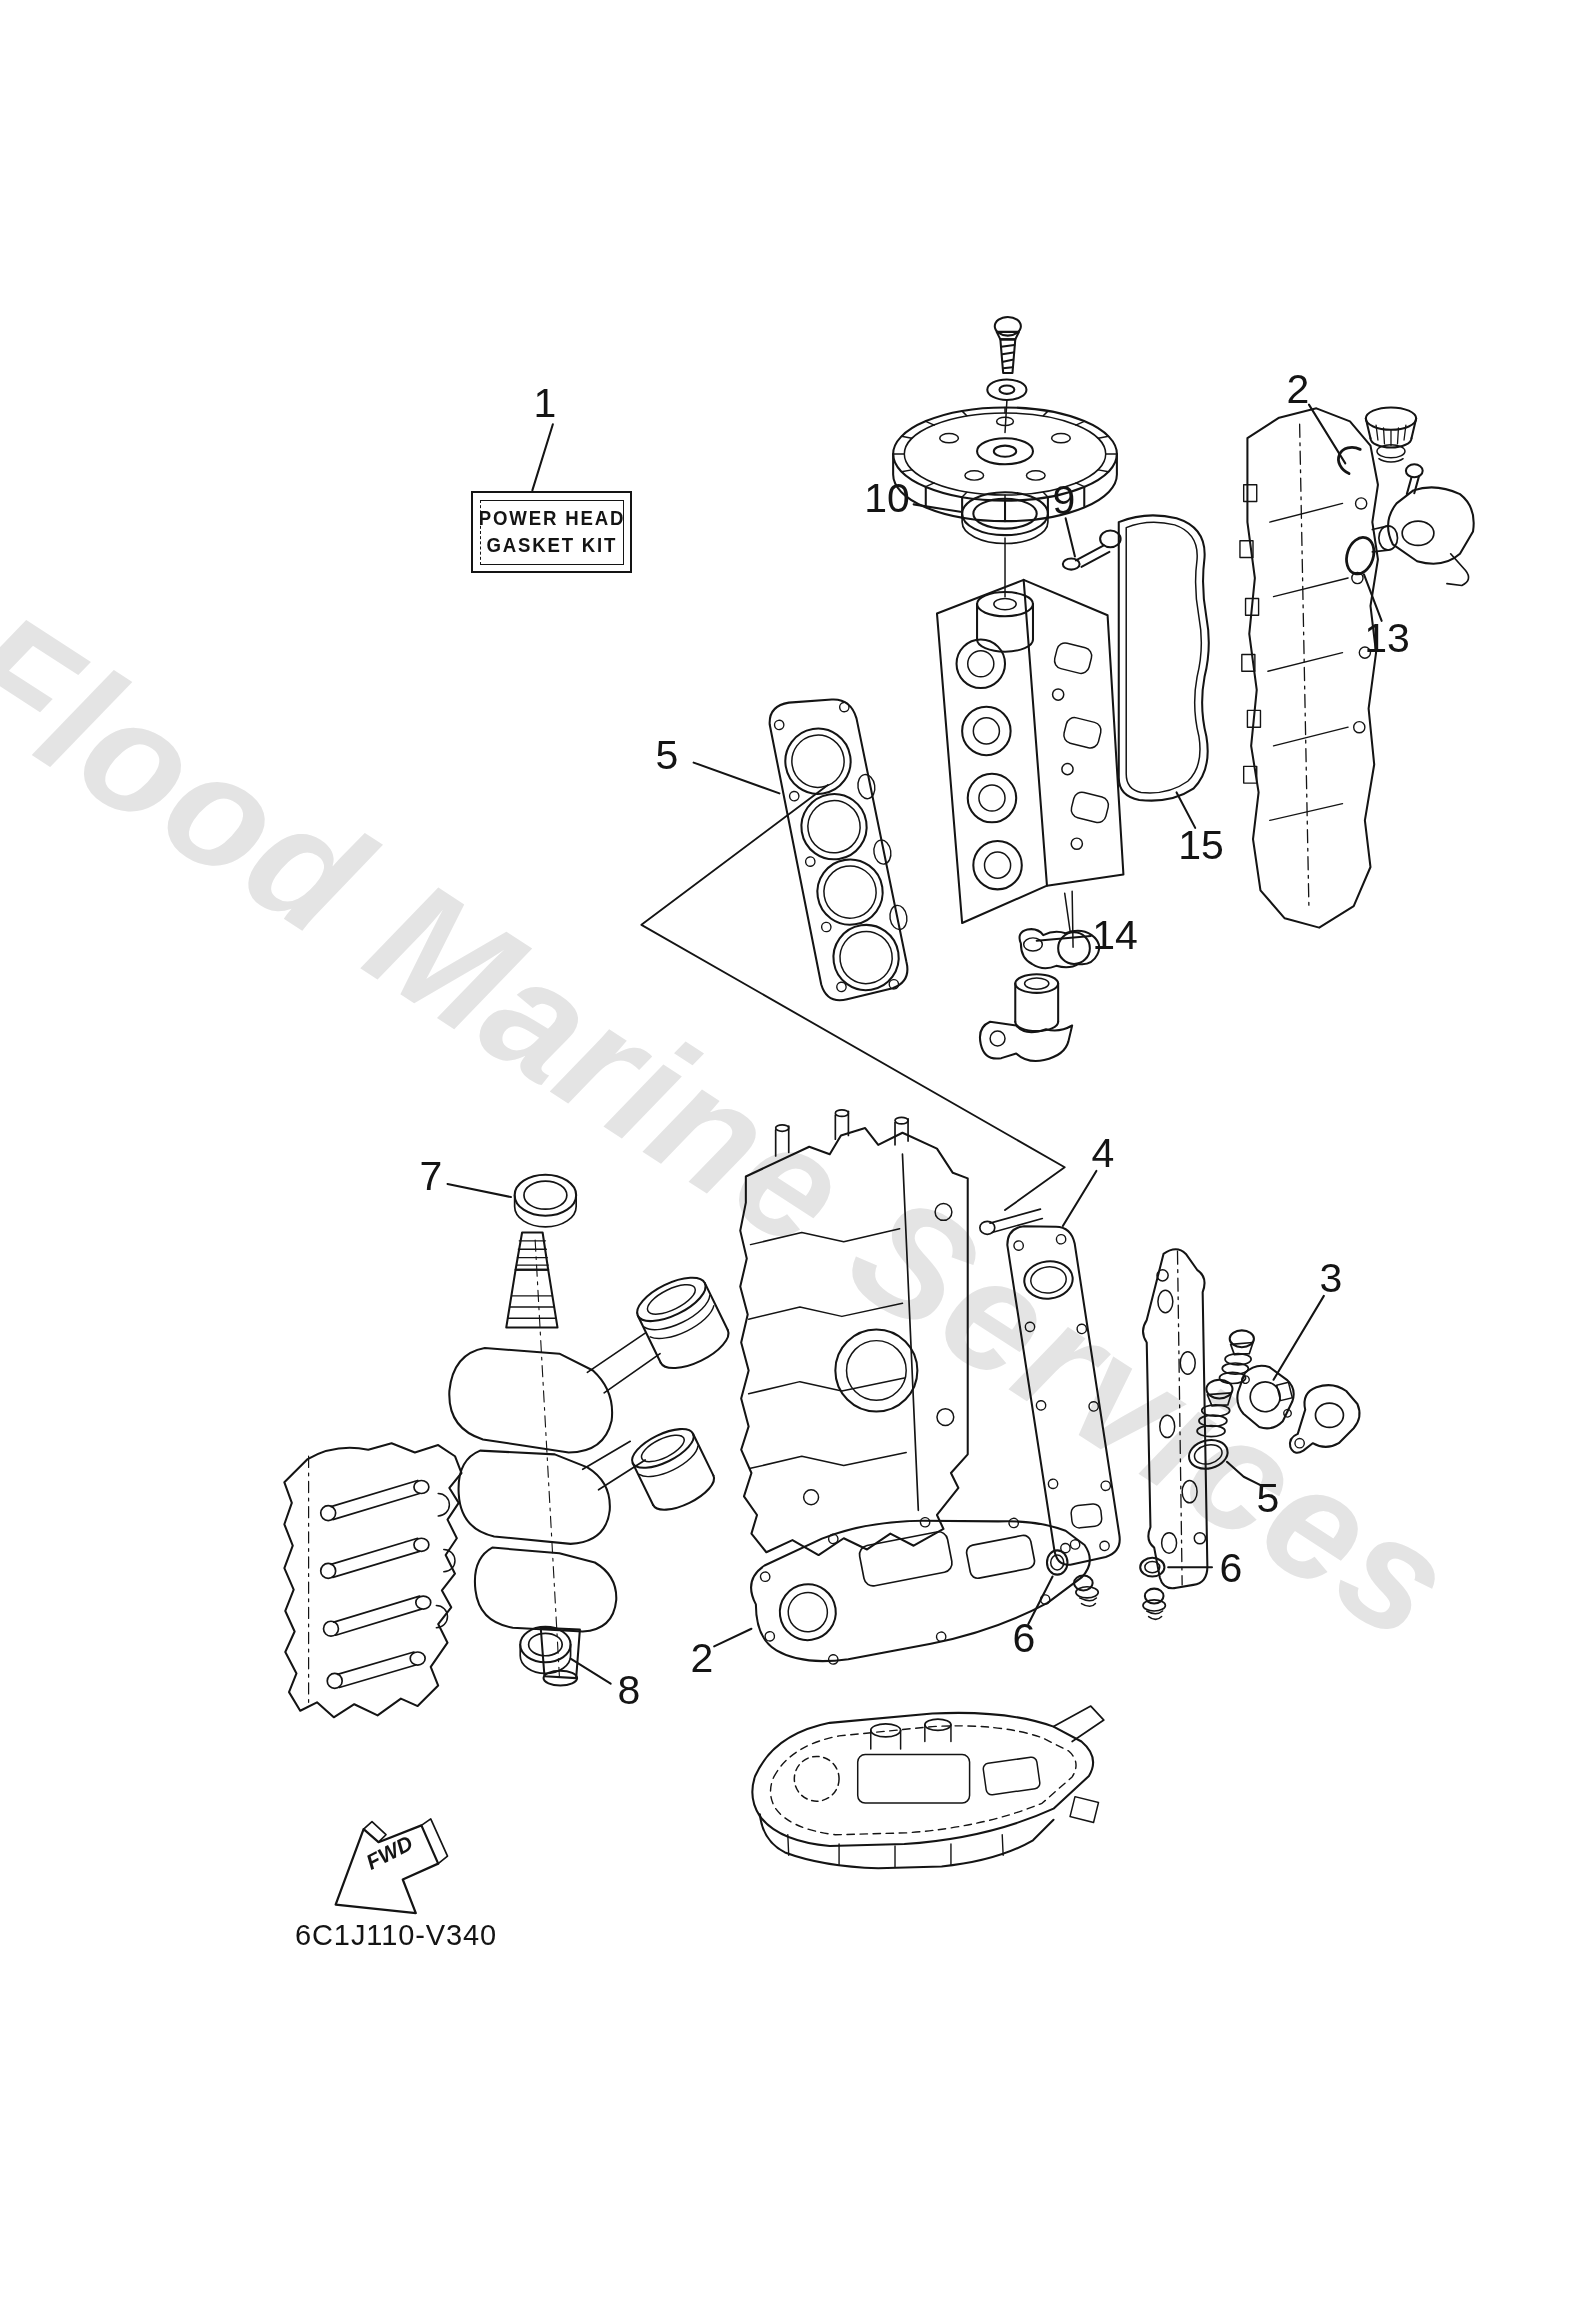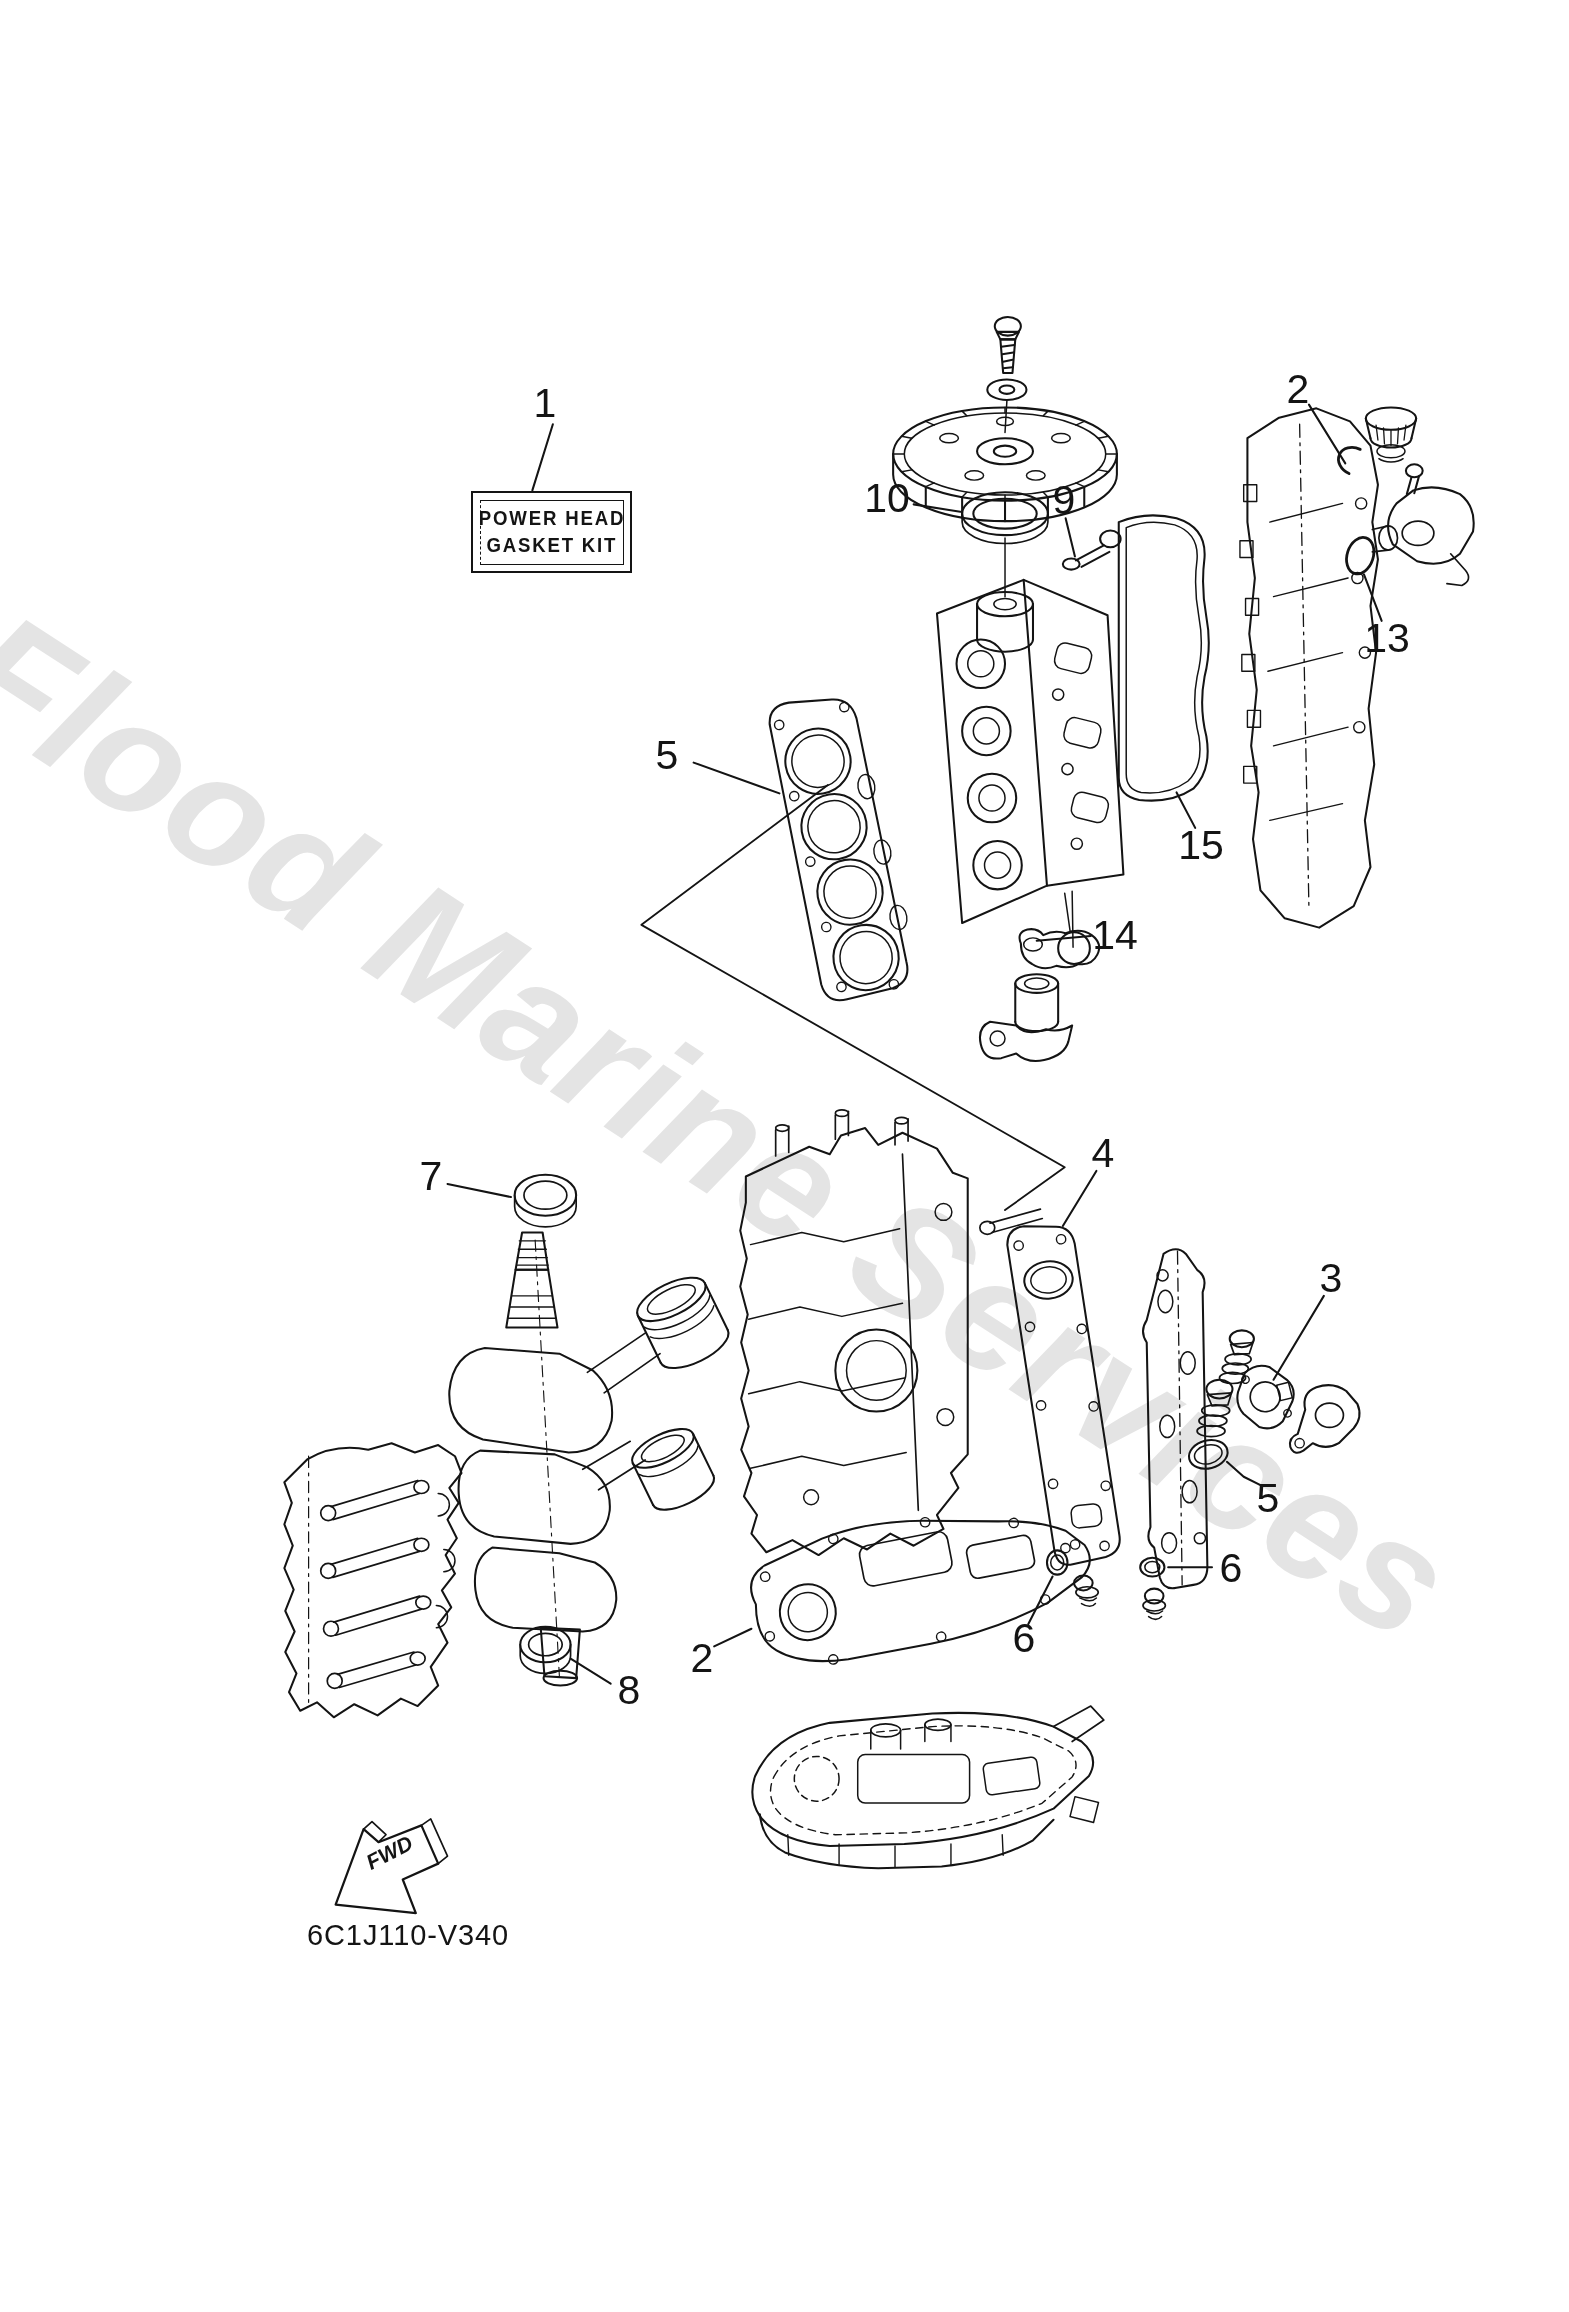--- a/index.html
+++ b/index.html
@@ -10,21 +10,21 @@
              letter-spacing:1.9px;user-select:none;z-index:0;}
   svg.art{position:absolute;left:0;top:0;z-index:1;}
   .callout{position:absolute;transform:translate(-50%,-50%);font-size:41px;font-weight:500;
            color:#141414;z-index:3;line-height:1;}
   .kitbox{position:absolute;left:471px;top:491px;width:157px;height:78px;border:2.8px solid #141414;
           background:#fff;z-index:2;display:flex;align-items:center;justify-content:center;}
   .kitbox .inner{width:142px;height:63px;border:1.4px solid #141414;border-left-style:dashed;
           display:flex;flex-direction:column;align-items:center;justify-content:center;gap:3.7px;}
   .kitbox .inner div{font-size:19.6px;font-weight:bold;letter-spacing:1.9px;color:#141414;
           transform:scaleX(.95);white-space:nowrap;}
-  .code{position:absolute;left:295px;top:1919px;font-size:29px;color:#141414;letter-spacing:0.9px;z-index:3;margin-left:12px;}
+  .code{position:absolute;left:295px;top:1919px;font-size:29px;color:#141414;letter-spacing:0.9px;z-index:3;}
   .fwdtext{font:italic bold 23px "Liberation Sans",sans-serif;fill:#141414;}
 </style>
 </head>
 <body>
 
 <div class="stage">
 
   <div class="watermark">Flood Marine Services</div>
 
   <svg class="art" width="1570" height="2313" viewBox="0 0 1684 2481" fill="none" stroke="#141414" stroke-width="2.2" stroke-linecap="round" stroke-linejoin="round">

